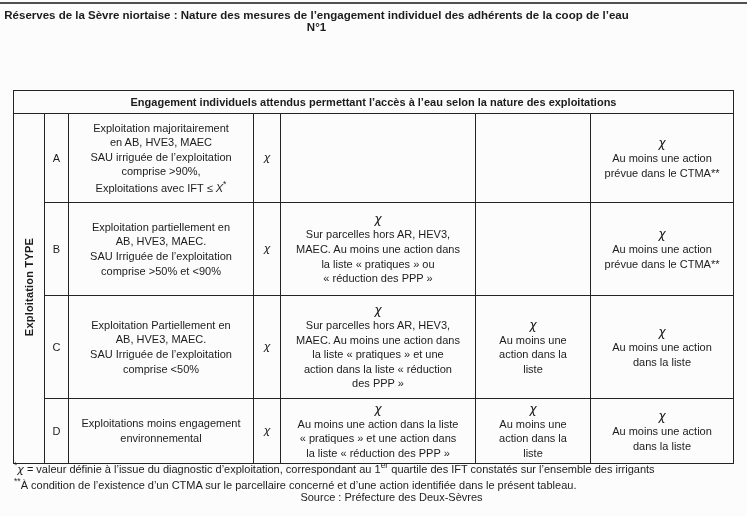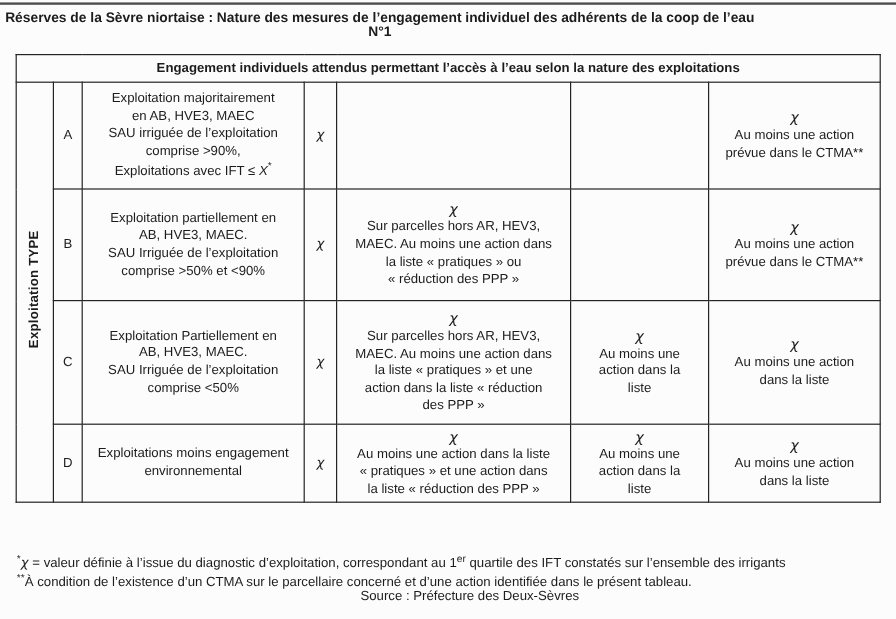--- a/index.html
+++ b/index.html
@@ -21,21 +21,21 @@
   table.main-table {
     position:absolute; top:45px; left:13px;
     width:720px; border-collapse:collapse; table-layout:fixed;
   }
   table.main-table th, table.main-table td {
     border:1px solid #242424;
     vertical-align:middle; text-align:center;
     font-size:11px; line-height:1.32;
     padding:2px 3px; overflow:hidden;
   }
-  table.main-table { border:1.5px solid #1a1a1a; }
+  table.main-table { border:1.5px solid #1a1a1a;margin-top:45px; }
   tr.header-row { height:23px; }
   tr.row-a { height:89px; }
   tr.row-b { height:93px; }
   tr.row-c { height:103px; }
   tr.row-d { height:65px; }
   th.span-header { font-weight:bold; }
   td.vlabel-cell { padding:0; }
   .vlabel {
     display:inline-block;
     writing-mode:vertical-rl; transform:rotate(180deg);

